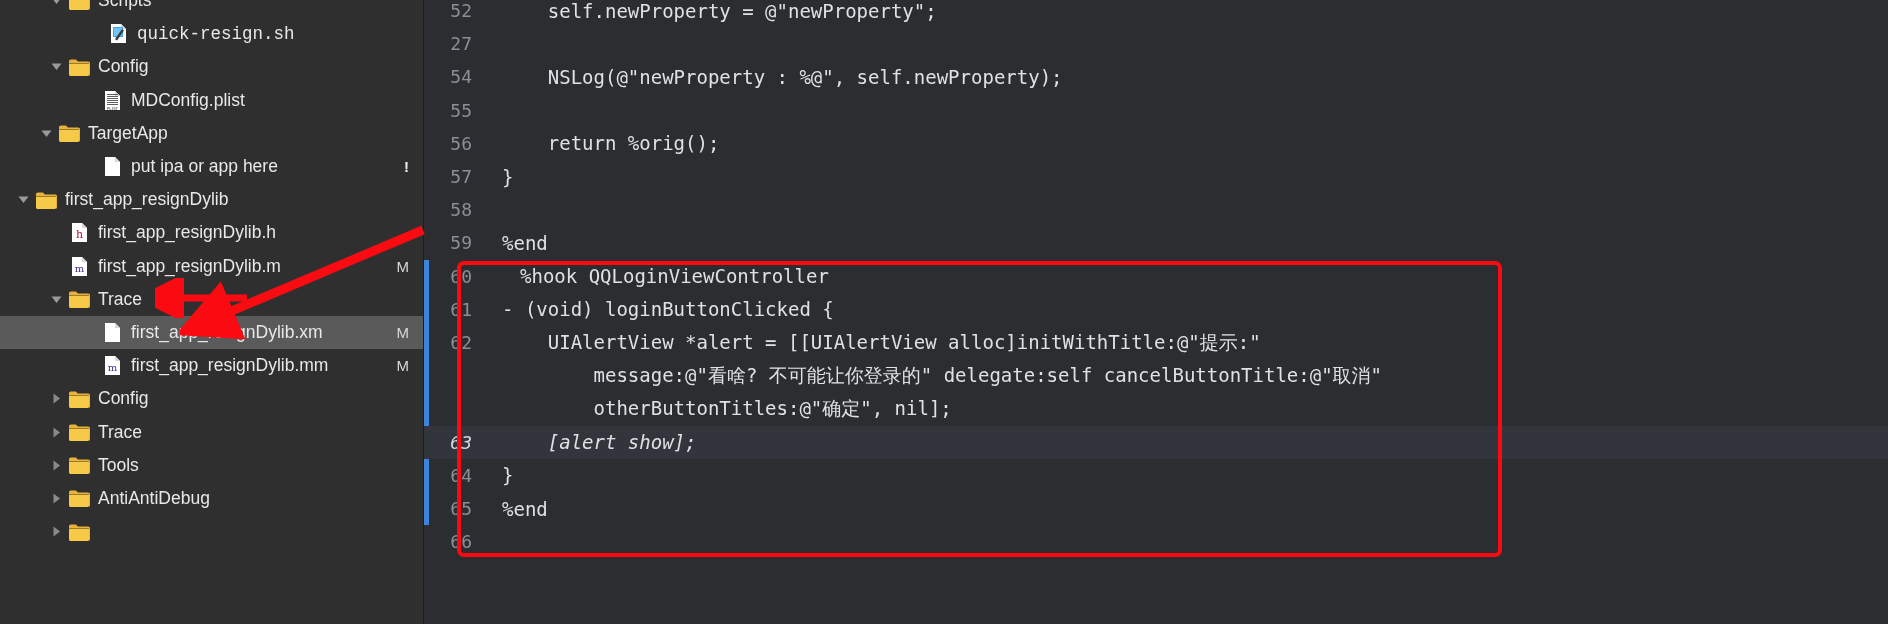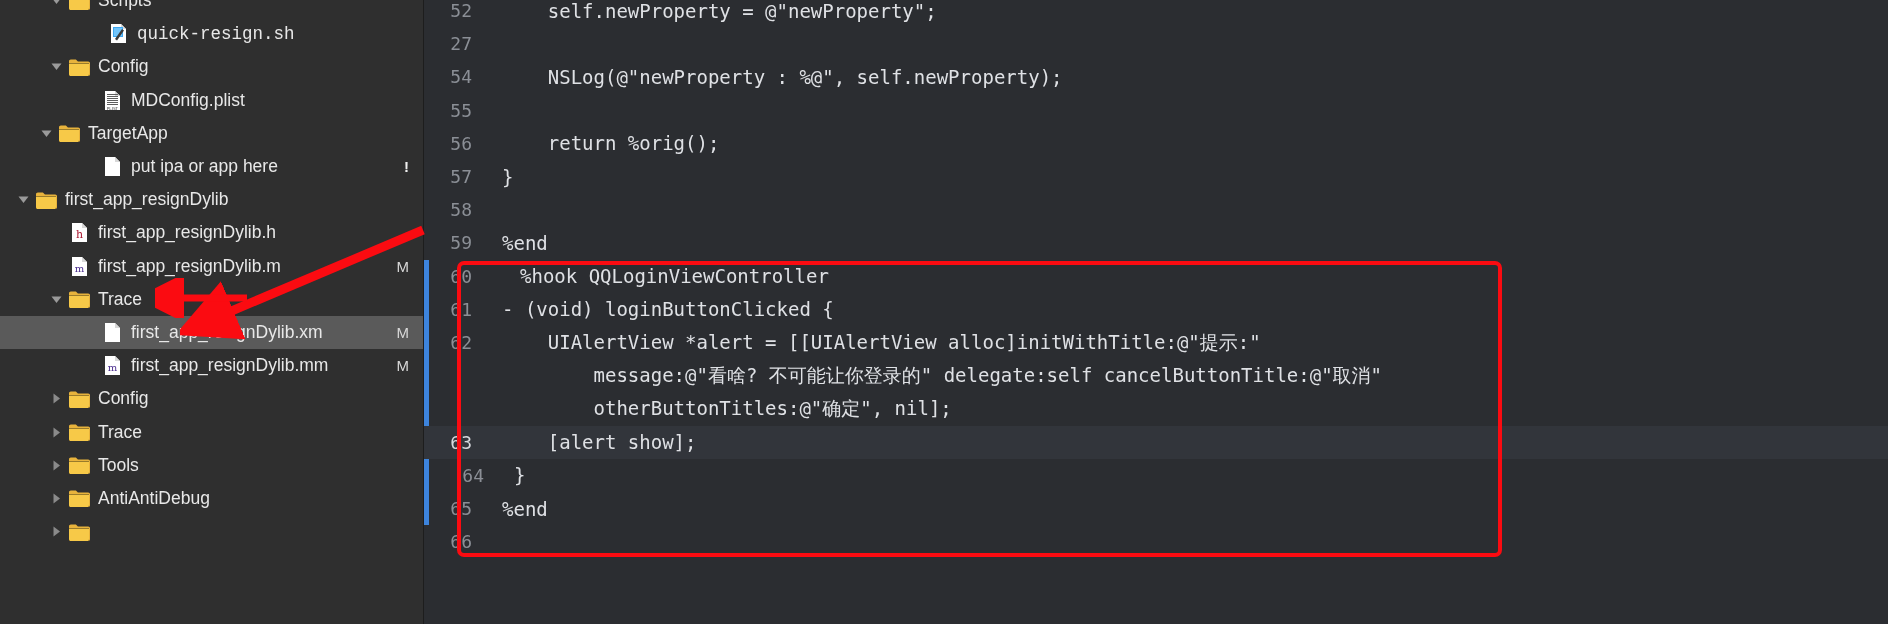--- a/index.html
+++ b/index.html
@@ -362,22 +362,22 @@
         <div class="cline" style="position:absolute;left:0;right:0;top:93.60000000000001px;height:33.2px;"><span class="gut">55</span><span class="ctext"></span></div>
         <div class="cline" style="position:absolute;left:0;right:0;top:126.80000000000001px;height:33.2px;"><span class="gut">56</span><span class="ctext">    return %orig();</span></div>
         <div class="cline" style="position:absolute;left:0;right:0;top:160px;height:33.2px;"><span class="gut">57</span><span class="ctext">}</span></div>
         <div class="cline" style="position:absolute;left:0;right:0;top:193.20000000000002px;height:33.2px;"><span class="gut">58</span><span class="ctext"></span></div>
         <div class="cline" style="position:absolute;left:0;right:0;top:226.40000000000003px;height:33.2px;"><span class="gut">59</span><span class="ctext">%end</span></div>
         <div class="cline" style="position:absolute;left:0;right:0;top:259.6px;height:33.2px;gap:18px;"><span class="gut">60</span><span class="ctext">%hook QQLoginViewController</span></div>
         <div class="cline" style="position:absolute;left:0;right:0;top:292.8px;height:33.2px;"><span class="gut">61</span><span class="ctext">- (void) loginButtonClicked {</span></div>
         <div class="cline" style="position:absolute;left:0;right:0;top:326px;height:33.2px;"><span class="gut">62</span><span class="ctext">    UIAlertView *alert = [[UIAlertView alloc]initWithTitle:@"提示:"</span></div>
         <div class="cline" style="position:absolute;left:0;right:0;top:359.20000000000005px;height:33.2px;"><span class="gut"></span><span class="ctext">        message:@"看啥? 不可能让你登录的" delegate:self cancelButtonTitle:@"取消"</span></div>
         <div class="cline" style="position:absolute;left:0;right:0;top:392.40000000000003px;height:33.2px;"><span class="gut"></span><span class="ctext">        otherButtonTitles:@"确定", nil];</span></div>
-        <div class="cline hl" style="position:absolute;left:0;right:0;top:425.6px;height:33.2px;"><span class="gut cur">63</span><span class="ctext">    [alert show];</span></div>
-        <div class="cline" style="position:absolute;left:12px;right:0;top:458.80000000000007px;height:33.2px;"><span class="gut">64</span><span class="ctext">}</span></div>
+        <div class="cline hl" style="position:absolute;left:0;right:0;top:425.6px;height:33.2px;font-style:italic;"><span class="gut cur">63</span><span class="ctext">    [alert show];</span></div>
+        <div class="cline" style="position:absolute;left:0;right:0;top:458.80000000000007px;height:33.2px;"><span class="gut">64</span><span class="ctext">}</span></div>
         <div class="cline" style="position:absolute;left:0;right:0;top:492.00000000000006px;height:33.2px;"><span class="gut">65</span><span class="ctext">%end</span></div>
         <div class="cline" style="position:absolute;left:0;right:0;top:525.2px;height:33.2px;"><span class="gut">66</span><span class="ctext"></span></div>
       </div>
   </div>
 
   <div class="dividerline"></div>
 
   <div class="redbox" id="redbox" style="left: 457px; top: 260.6px; width: 1045px; height: 296.8px;"></div>
 
   <svg class="arrow" id="arrow-long" style="left:180px;top:222px;" width="250" height="120" viewBox="0 0 250 120">

